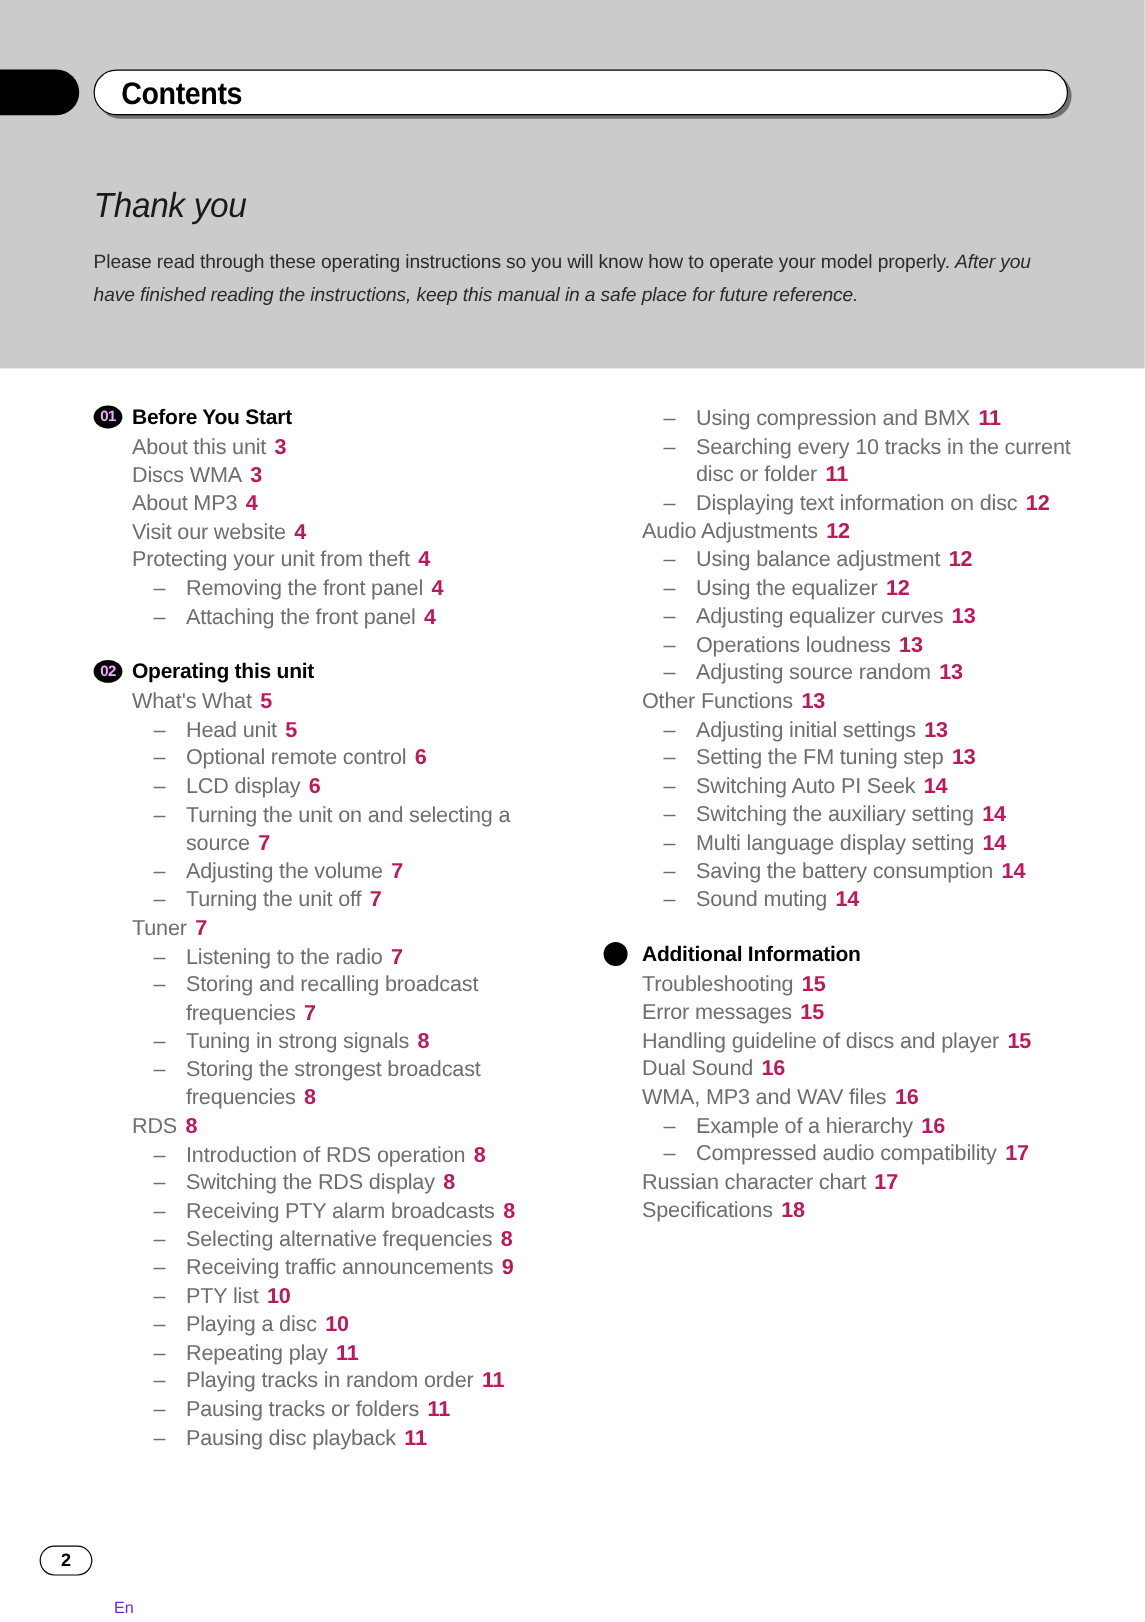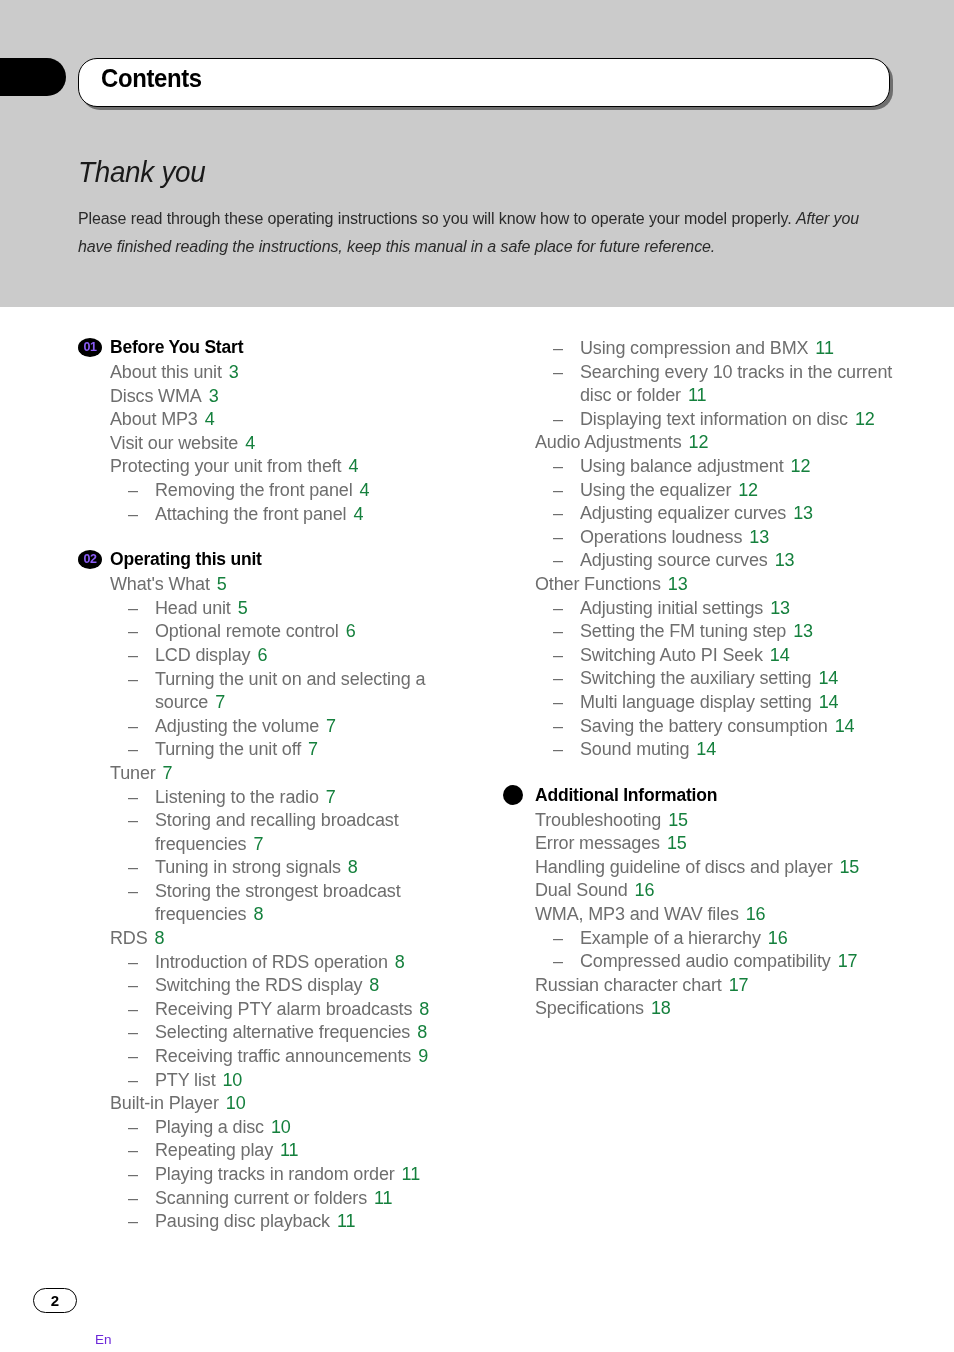--- a/index.html
+++ b/index.html
@@ -37,21 +37,21 @@
     left:0; top:0;
     width:66px;
     height:38px;
     background:#000000;
     border-radius:0 19px 19px 0;
   }
   .title-pill{
     position:absolute;
     left:78px; top:0;
     width:812px;
-    height:49px;
+    height:38px;
     background:#ffffff;
     border:1.5px solid #000000;
     border-radius:19px;
     box-shadow:3px 3px 0 rgba(0,0,0,0.45);
   }
   .title-pill-text{
     position:absolute;
     left:22px; top:4px;
     font-size:26px;
     font-weight:bold;
@@ -111,21 +111,21 @@
     letter-spacing:-0.2px;
     height:24px;
     line-height:22px;
   }
   .badge{
     position:absolute;
     left:0; top:2px;
     width:24px; height:19px;
     border-radius:50%;
     background:#000;
-    color:#8b5cf6;
+    color:#f0abfc;
     font-size:12.5px;
     font-weight:bold;
     text-align:center;
     line-height:19px;
     letter-spacing:-0.5px;
   }
   .badge.solid{
     width:20px; height:20px;
     top:1px;
     border-radius:50%;
@@ -141,22 +141,22 @@
     letter-spacing:-0.15px;
   }
   .entry.lvl1{ padding-left:32px; }
   .entry.lvl2{ padding-left:77px; }
   .entry .dash{
     position:absolute;
     left:50px;
     color:#6e6e6e;
   }
   .entry .pg{
-    font-weight:normal;
-    color:#15803d;
+    font-weight:bold;
+    color:#be185d;
     margin-left:7px;
     white-space:nowrap;
   }
 
   
   .footer{
     position:absolute;
     left:33px; top:1288px;
     width:200px; height:40px;
   }
@@ -230,41 +230,40 @@
           <div class="entry lvl2"><span class="dash">–</span><span>Storing and recalling broadcast frequencies</span><span class="pg">7</span></div>
           <div class="entry lvl2"><span class="dash">–</span><span>Tuning in strong signals</span><span class="pg">8</span></div>
           <div class="entry lvl2"><span class="dash">–</span><span>Storing the strongest broadcast frequencies</span><span class="pg">8</span></div>
           <div class="entry lvl1"><span>RDS</span><span class="pg">8</span></div>
           <div class="entry lvl2"><span class="dash">–</span><span>Introduction of RDS operation</span><span class="pg">8</span></div>
           <div class="entry lvl2"><span class="dash">–</span><span>Switching the RDS display</span><span class="pg">8</span></div>
           <div class="entry lvl2"><span class="dash">–</span><span>Receiving PTY alarm broadcasts</span><span class="pg">8</span></div>
           <div class="entry lvl2"><span class="dash">–</span><span>Selecting alternative frequencies</span><span class="pg">8</span></div>
           <div class="entry lvl2"><span class="dash">–</span><span>Receiving traffic announcements</span><span class="pg">9</span></div>
           <div class="entry lvl2"><span class="dash">–</span><span>PTY list</span><span class="pg">10</span></div>
-          <div class="entry lvl1"><span>Built-in Player</span><span class="pg">10</span></div>
           <div class="entry lvl2"><span class="dash">–</span><span>Playing a disc</span><span class="pg">10</span></div>
           <div class="entry lvl2"><span class="dash">–</span><span>Repeating play</span><span class="pg">11</span></div>
           <div class="entry lvl2"><span class="dash">–</span><span>Playing tracks in random order</span><span class="pg">11</span></div>
-          <div class="entry lvl2"><span class="dash">–</span><span>Scanning current or folders</span><span class="pg">11</span></div>
+          <div class="entry lvl2"><span class="dash">–</span><span>Pausing tracks or folders</span><span class="pg">11</span></div>
           <div class="entry lvl2"><span class="dash">–</span><span>Pausing disc playback</span><span class="pg">11</span></div>
         </div>
       </div>
     </div>
   <div class="col col-right" id="col-1">
       <div class="section">
         <div class="entries">
           <div class="entry lvl2"><span class="dash">–</span><span>Using compression and BMX</span><span class="pg">11</span></div>
           <div class="entry lvl2"><span class="dash">–</span><span>Searching every 10 tracks in the current disc or folder</span><span class="pg">11</span></div>
           <div class="entry lvl2"><span class="dash">–</span><span>Displaying text information on disc</span><span class="pg">12</span></div>
           <div class="entry lvl1"><span>Audio Adjustments</span><span class="pg">12</span></div>
           <div class="entry lvl2"><span class="dash">–</span><span>Using balance adjustment</span><span class="pg">12</span></div>
           <div class="entry lvl2"><span class="dash">–</span><span>Using the equalizer</span><span class="pg">12</span></div>
           <div class="entry lvl2"><span class="dash">–</span><span>Adjusting equalizer curves</span><span class="pg">13</span></div>
           <div class="entry lvl2"><span class="dash">–</span><span>Operations loudness</span><span class="pg">13</span></div>
-          <div class="entry lvl2"><span class="dash">–</span><span>Adjusting source curves</span><span class="pg">13</span></div>
+          <div class="entry lvl2"><span class="dash">–</span><span>Adjusting source random</span><span class="pg">13</span></div>
           <div class="entry lvl1"><span>Other Functions</span><span class="pg">13</span></div>
           <div class="entry lvl2"><span class="dash">–</span><span>Adjusting initial settings</span><span class="pg">13</span></div>
           <div class="entry lvl2"><span class="dash">–</span><span>Setting the FM tuning step</span><span class="pg">13</span></div>
           <div class="entry lvl2"><span class="dash">–</span><span>Switching Auto PI Seek</span><span class="pg">14</span></div>
           <div class="entry lvl2"><span class="dash">–</span><span>Switching the auxiliary setting</span><span class="pg">14</span></div>
           <div class="entry lvl2"><span class="dash">–</span><span>Multi language display setting</span><span class="pg">14</span></div>
           <div class="entry lvl2"><span class="dash">–</span><span>Saving the battery consumption</span><span class="pg">14</span></div>
           <div class="entry lvl2"><span class="dash">–</span><span>Sound muting</span><span class="pg">14</span></div>
         </div>
       </div>

